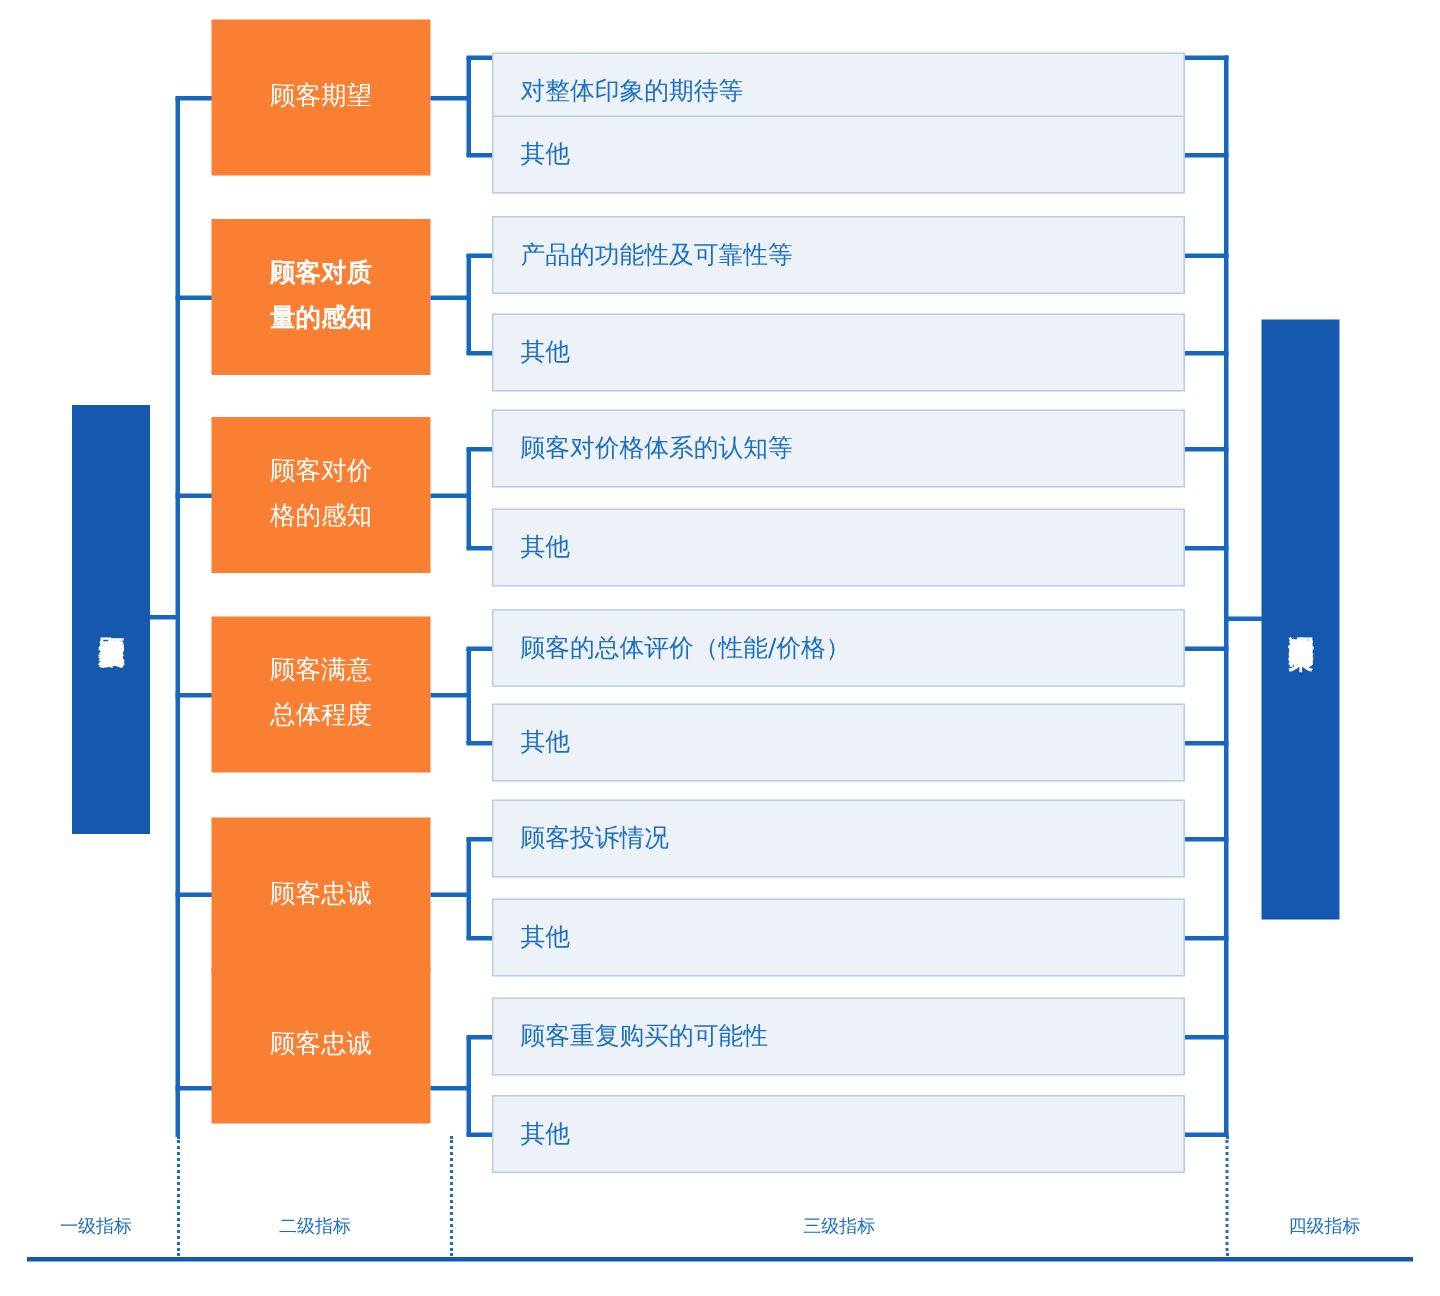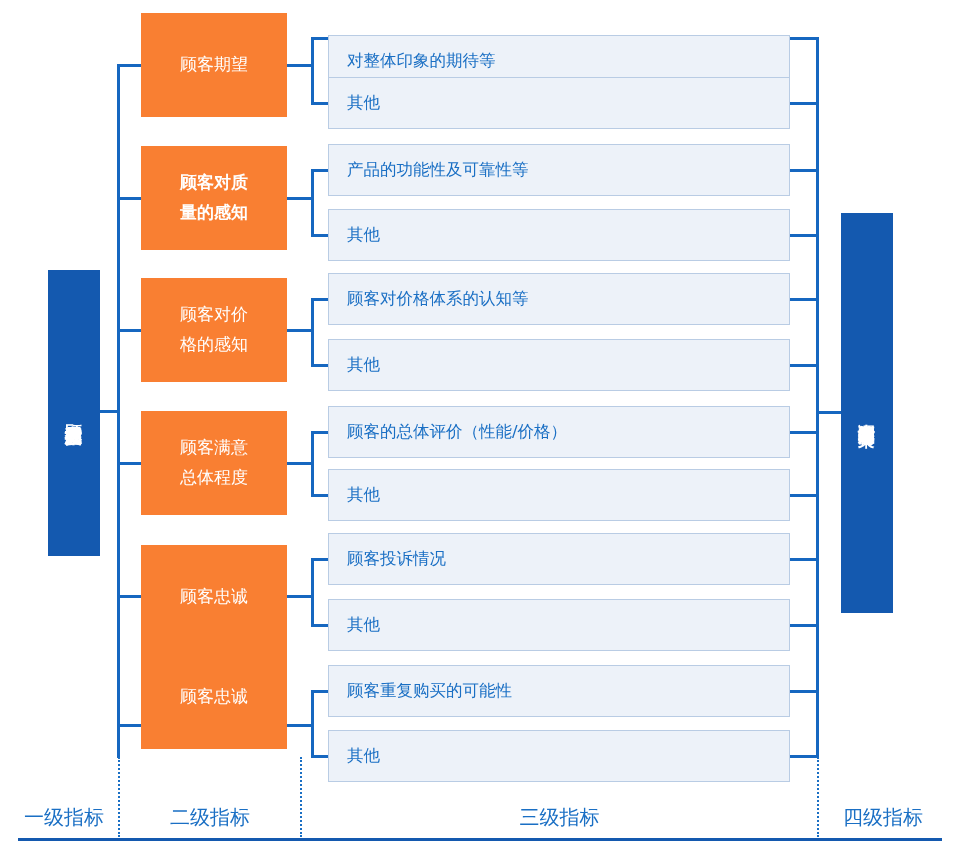--- a/index.html
+++ b/index.html
@@ -65,21 +65,21 @@
     white-space:nowrap;
   }
 
   
   .conn-v{background:#1667C0;width:2.5px;}
   .conn-h{background:#1667C0;height:2.5px;}
 
   
   .footer-label{
     color:#1A6FC4;
-    font-size:20px;
+    font-size:12px;
     text-align:right;
     top:802px;height:30px;
     display:flex;align-items:center;justify-content:center;
     white-space:nowrap;
   }
   .dotted{
     width:0;border-left:2px dotted #1A6FC4;
     top:757px;height:80px;
   }
   .baseline{

